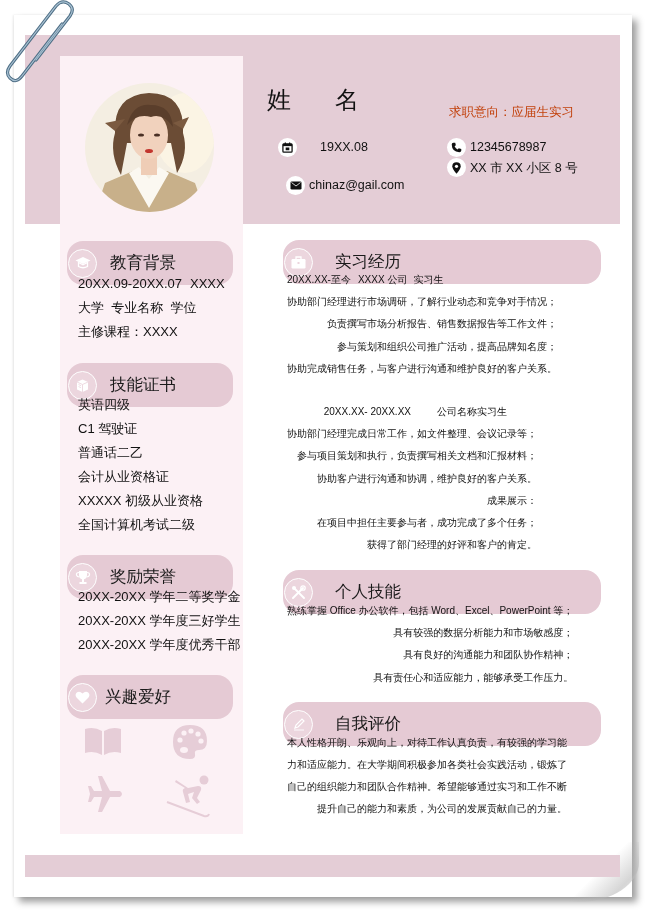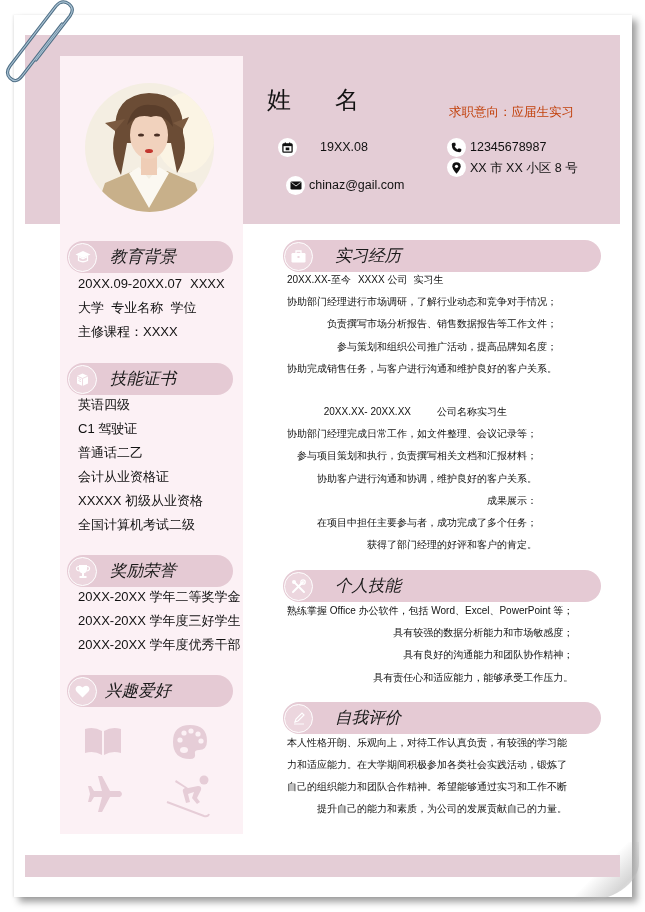--- a/index.html
+++ b/index.html
@@ -7,21 +7,21 @@
   .abs{position:absolute;}
   .paper{left:14px;top:15px;width:618px;height:882px;background:#fff;box-shadow:5px 5px 7px rgba(0,0,0,.38), -1px 0 2px rgba(0,0,0,.08);}
   .curl{right:6px;bottom:10px;width:70px;height:60px;background:linear-gradient(135deg,rgba(255,255,255,0) 45%,rgba(180,180,180,.55) 75%,rgba(240,240,240,1) 100%);border-bottom-right-radius:60px 40px;}
   .band{background:#e4cdd6;}
   .sidebar{left:60px;top:56px;width:183px;height:778px;background:#fcf1f5;}
   .photo{left:85px;top:83px;width:129px;height:129px;border-radius:50%;overflow:hidden;}
   .name{left:267px;top:82px;font-size:24px;letter-spacing:44px;line-height:40px;color:#111;white-space:nowrap;font-family:Liberation Mono, monospace;}
   .intent{left:449px;top:104px;font-size:12.5px;line-height:16px;color:#c2410c;white-space:nowrap;}
   .contact{display:flex;align-items:center;font-size:12.5px;color:#111;white-space:nowrap;height:20px;}
   .cicon{width:19px;height:19px;border-radius:50%;background:#fff;display:flex;align-items:center;justify-content:center;margin-right:4px;flex:none;}
-  .pill{height:32px;border-radius:16px;background:#e5cad4;display:flex;align-items:center;font-style:italic;}
+  .pill{height:44px;border-radius:16px;background:#e5cad4;display:flex;align-items:center;}
   .pill .pic{width:27px;height:27px;border-radius:50%;border:1.5px solid #fff;background:#ecd6de;margin-left:1px;display:flex;align-items:center;justify-content:center;flex:none;}
   .pill .ptitle{font-size:16.5px;color:#1a1a1a;white-space:nowrap;}
   .list{font-size:13px;line-height:24px;color:#111;white-space:nowrap;}
   .rlist{font-size:10px;line-height:22.2px;color:#111;white-space:nowrap;text-align:right;}
   .row{display:flex;}
   .hob{fill:#e6cdd7;}
   .clip{left:4px;top:0px;}
 </style>
 </head>
 <body>

